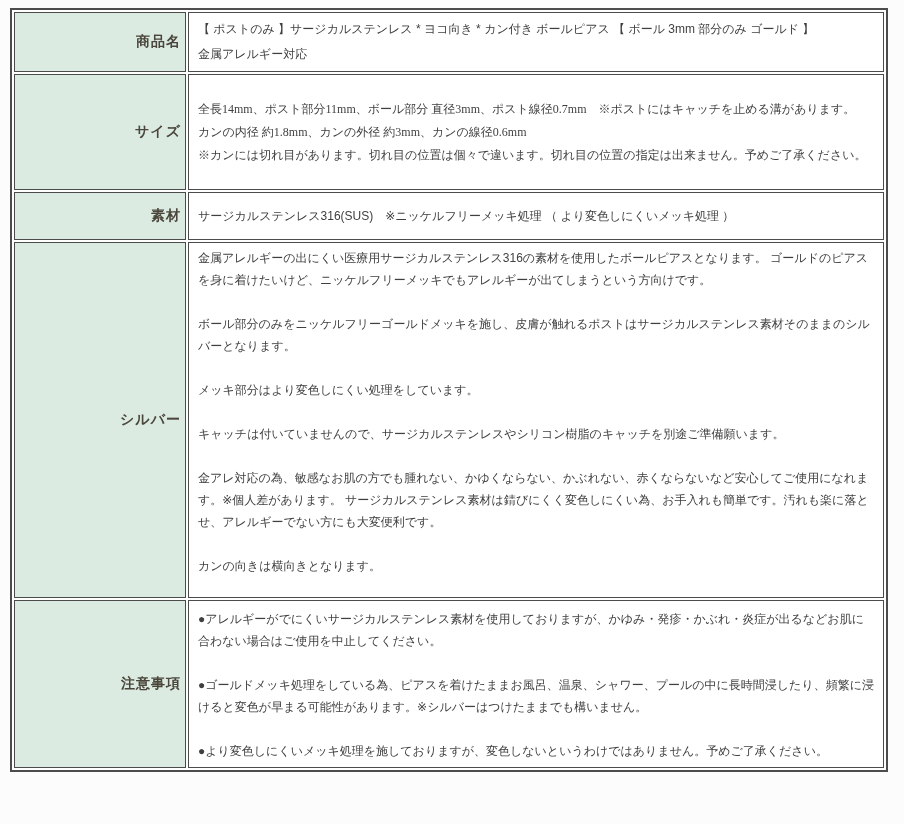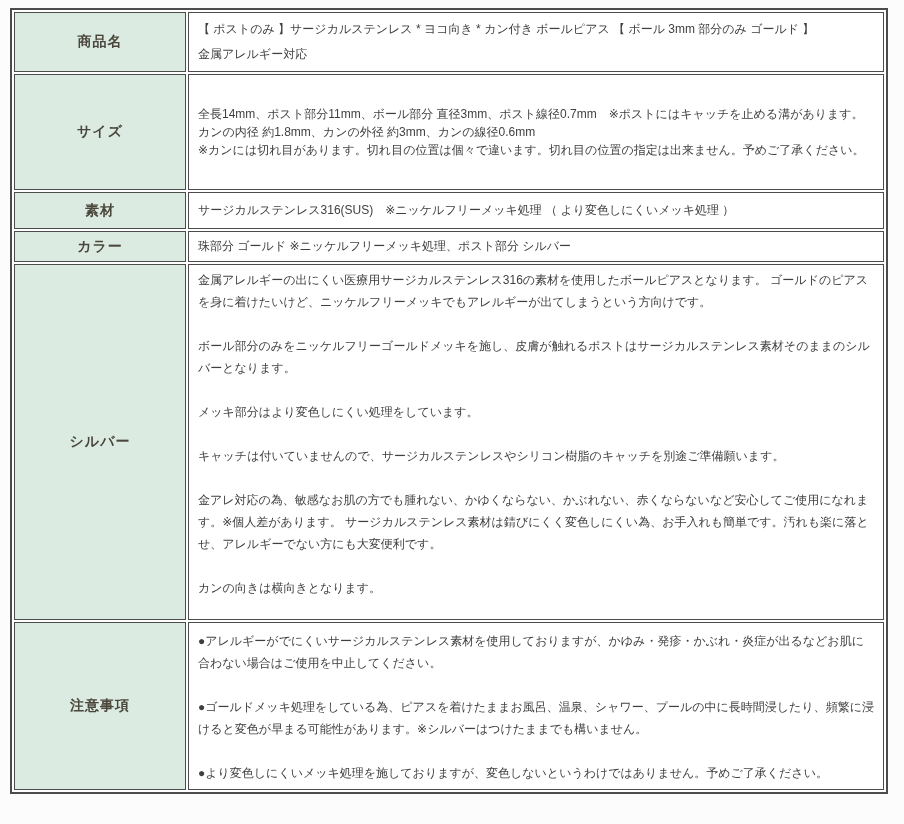--- a/index.html
+++ b/index.html
@@ -30,37 +30,37 @@
     margin: 8px 10px;
     table-layout: fixed;
   }
   th.rowhead {
     width: 172px;
     background: var(--header-bg);
     border: 1px solid var(--border);
     color: var(--header-text);
     font-size: 14px;
     font-weight: bold;
-    text-align: center;
+    text-align: right;
     vertical-align: middle;
     padding: 2px 4px;
     letter-spacing: 1px;
   }
   td.rowval {
     border: 1px solid var(--border);
     color: var(--body-text);
     font-size: 12px;
     padding: 4px 9px;
     vertical-align: middle;
     white-space: pre-line;
     overflow: hidden;
   }
   tr.r1 td.rowval { line-height: 25px; height: 52px; }
-  tr.r2 td.rowval { line-height: 18px; height: 116px; }
-  tr.r3 td.rowval { line-height: 21px; height: 37px; }
+  tr.r2 td.rowval { line-height: 23px; height: 116px; font-family: Liberation Serif, serif; }
+  tr.r3 td.rowval { line-height: 21px; height: 48px; }
   tr.r4 td.rowval { line-height: 21px; height: 27px; }
   tr.r5 td.rowval { line-height: 22px; height: 356px; vertical-align: top; }
   tr.r6 td.rowval { line-height: 22px; height: 168px; vertical-align: top; padding-top: 7px; }
 </style>
 </head>
 <body>
 
 <div class="page">
   <table class="spec">
     <tbody>
@@ -71,24 +71,20 @@
       </tr>
       <tr class="r2">
         <th class="rowhead">サイズ</th>
         <td class="rowval">全長14mm、ポスト部分11mm、ボール部分 直径3mm、ポスト線径0.7mm　※ポストにはキャッチを止める溝があります。
 カンの内径 約1.8mm、カンの外径 約3mm、カンの線径0.6mm
 ※カンには切れ目があります。切れ目の位置は個々で違います。切れ目の位置の指定は出来ません。予めご了承ください。</td>
       </tr>
       <tr class="r3">
         <th class="rowhead">素材</th>
         <td class="rowval">サージカルステンレス316(SUS)　※ニッケルフリーメッキ処理 （ より変色しにくいメッキ処理 ）</td>
-      </tr>
-      <tr class="r4">
-        <th class="rowhead">カラー</th>
-        <td class="rowval">珠部分 ゴールド ※ニッケルフリーメッキ処理、ポスト部分 シルバー</td>
       </tr>
       <tr class="r5">
         <th class="rowhead">シルバー</th>
         <td class="rowval">金属アレルギーの出にくい医療用サージカルステンレス316の素材を使用したボールピアスとなります。 ゴールドのピアスを身に着けたいけど、ニッケルフリーメッキでもアレルギーが出てしまうという方向けです。
 
 ボール部分のみをニッケルフリーゴールドメッキを施し、皮膚が触れるポストはサージカルステンレス素材そのままのシルバーとなります。
 
 メッキ部分はより変色しにくい処理をしています。
 
 キャッチは付いていませんので、サージカルステンレスやシリコン樹脂のキャッチを別途ご準備願います。

